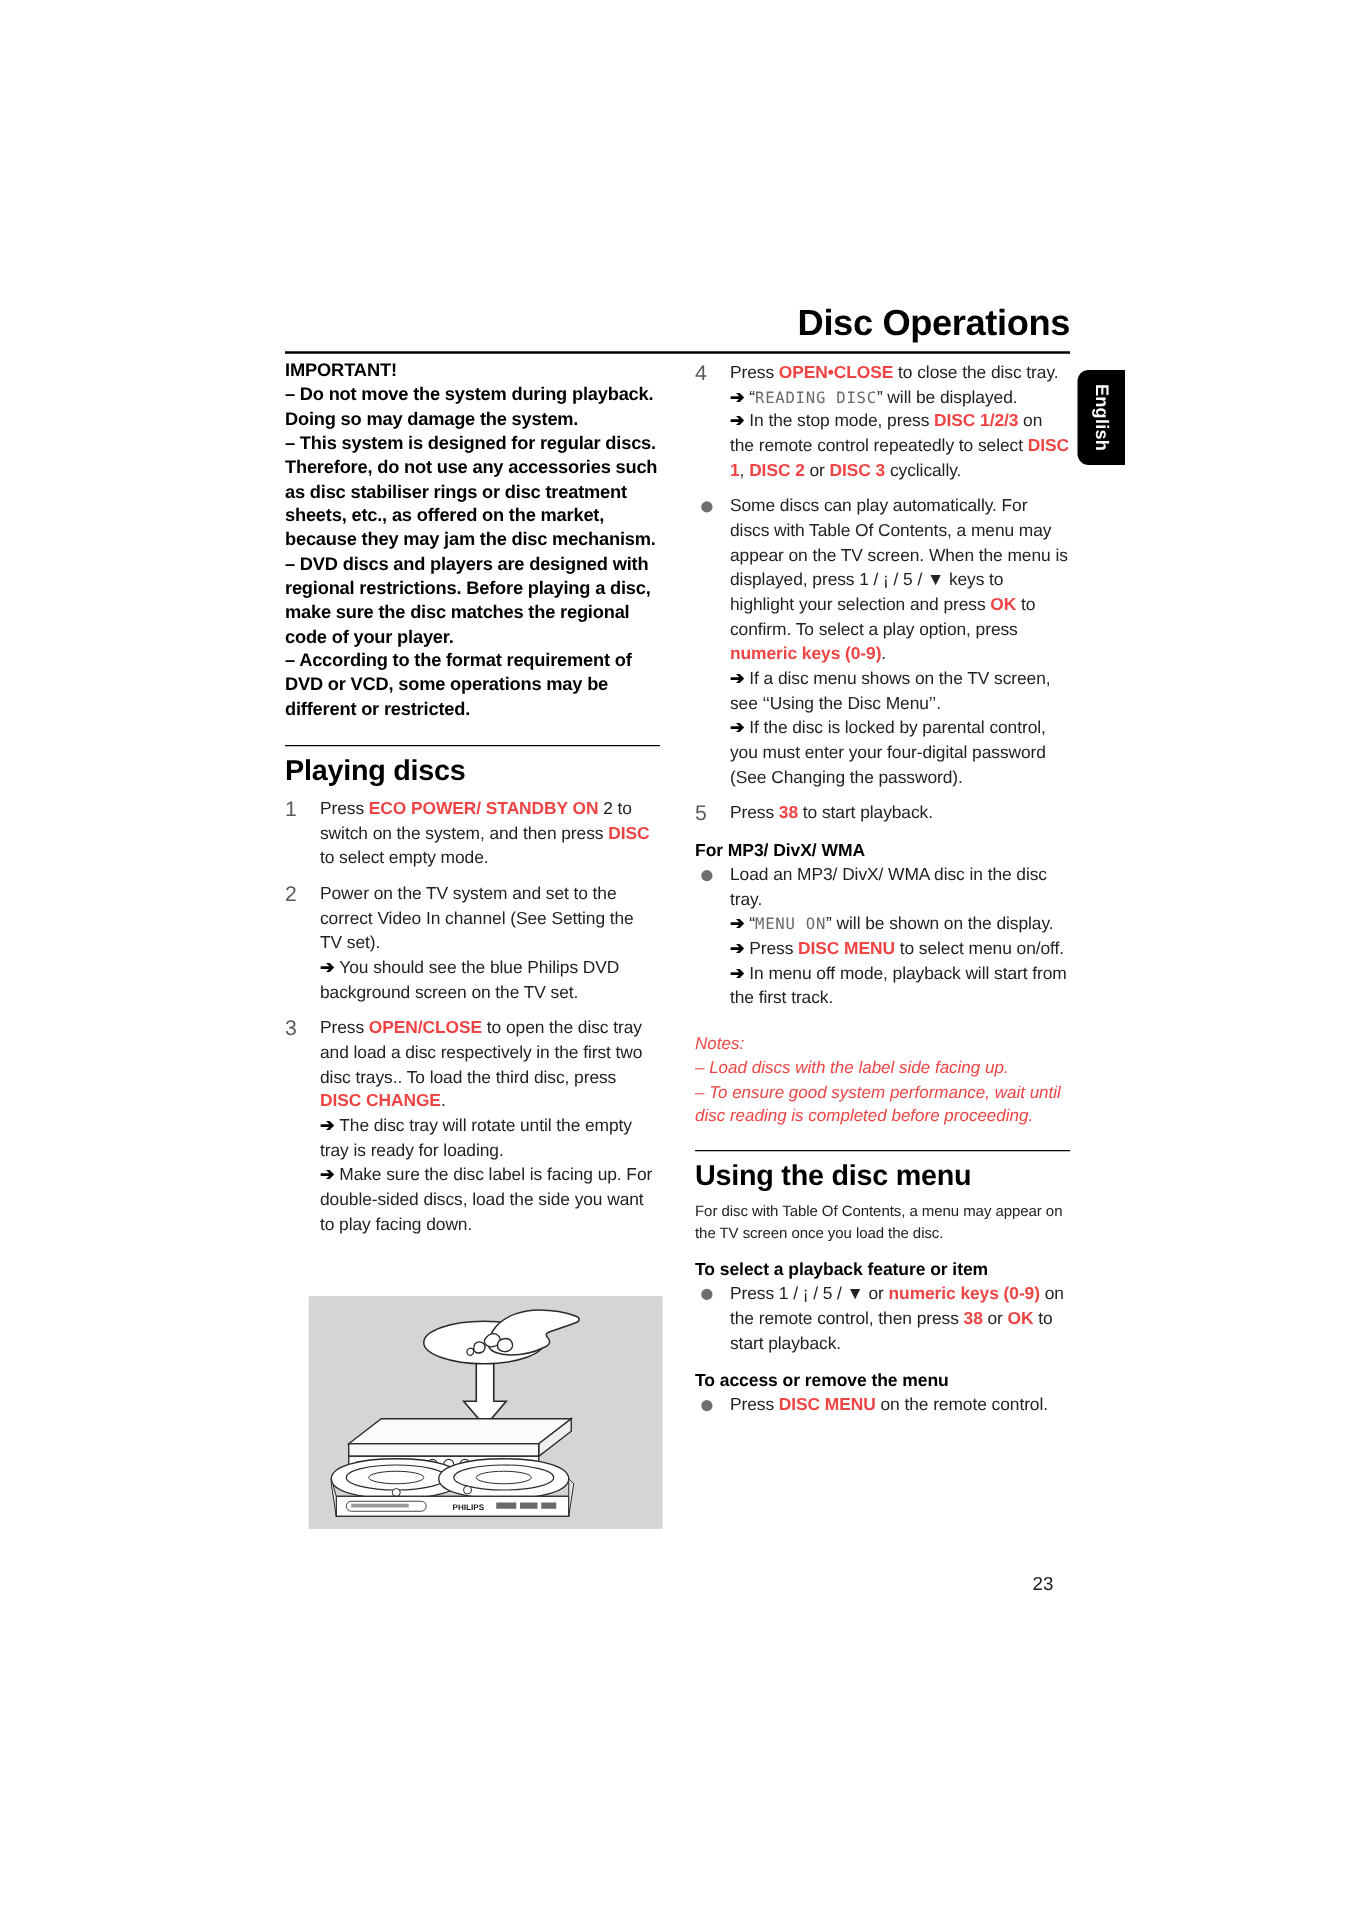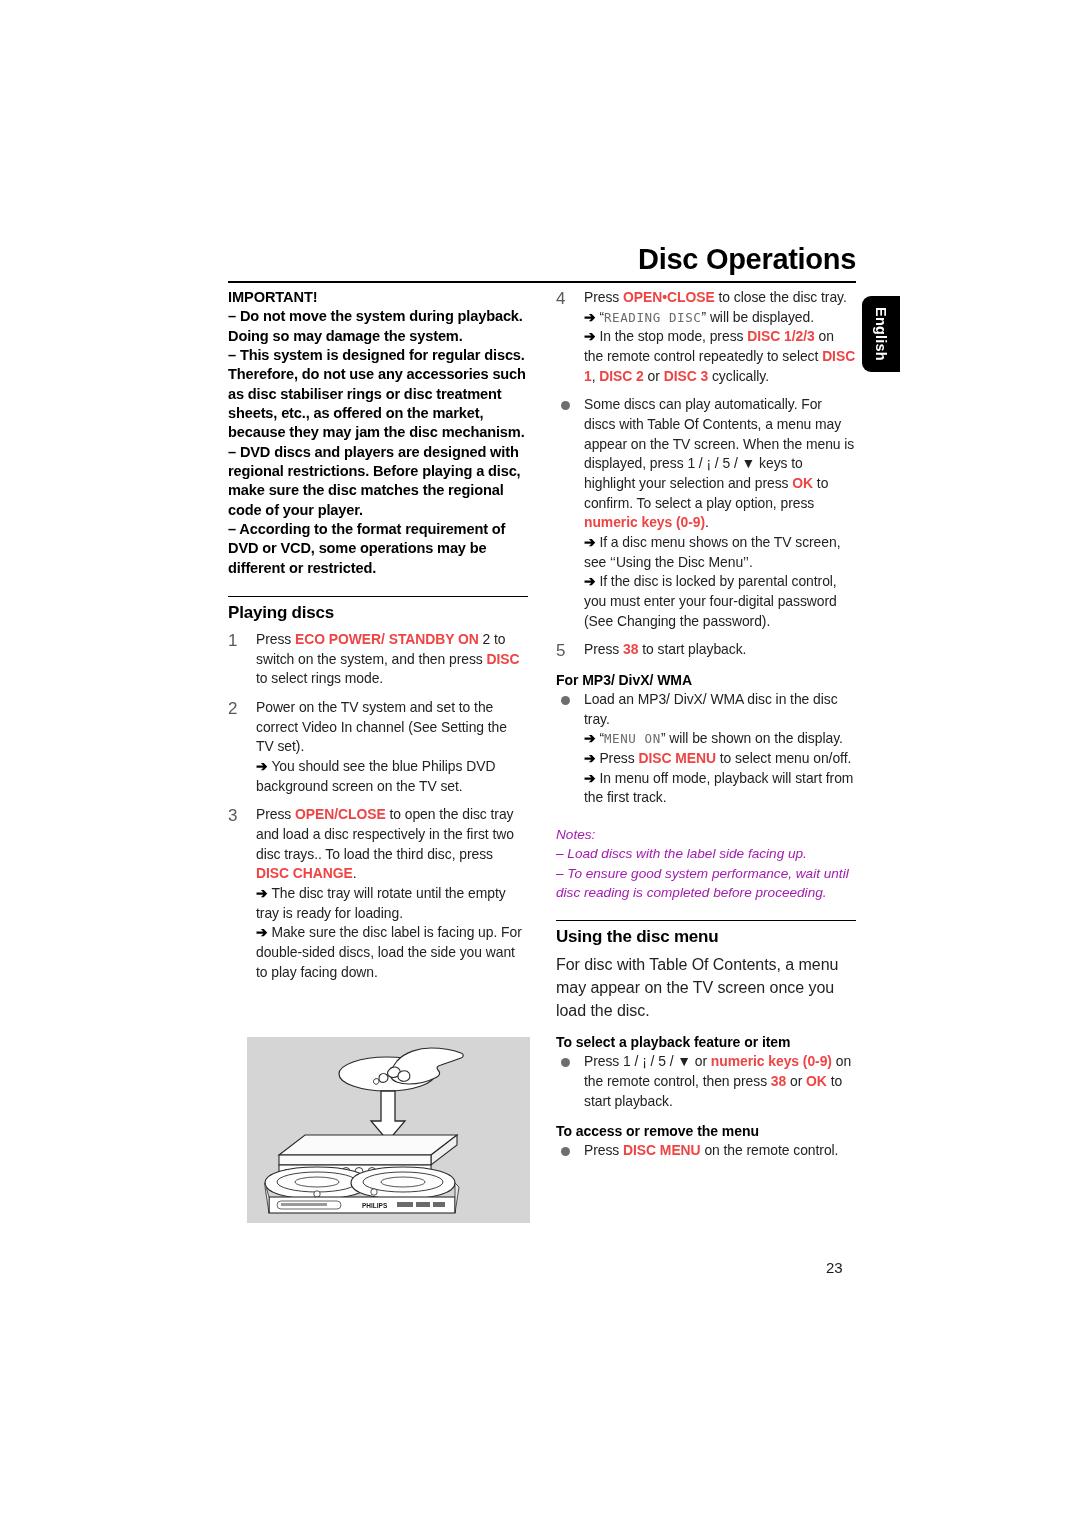--- a/index.html
+++ b/index.html
@@ -91,21 +91,21 @@
   }
   .imp-block .dash {
     font-weight: bold;
   }
 
   .sec-rule {
     border-top: 1.6px solid #000;
     margin: 18px 0 6px 0;
   }
   .sec-head {
-    font-size: 17px;
+    font-size: 23px;
     font-weight: bold;
     letter-spacing: -0.2px;
     margin-bottom: 7px;
   }
 
   .step {
     position: relative;
     padding-left: 28px;
     margin-bottom: 9px;
     font-size: 13.9px;
@@ -125,21 +125,21 @@
     position: absolute;
     left: 5px;
     top: 6px;
     width: 9px;
     height: 9px;
     border-radius: 50%;
     background: #6e6e6e;
   }
 
   .plain {
-    font-size: 16px;
+    font-size: 12px;
     line-height: 1.415;
     color: #222;
     letter-spacing: -0.05px;
   }
 
   b, .b { font-weight: bold; color: #ef4444; }
 
   .arrow {
     font-weight: bold;
     color: #000;
@@ -158,21 +158,21 @@
     color: #000;
     margin-top: 12px;
     margin-bottom: 2px;
     letter-spacing: -0.05px;
   }
 
   .notes {
     font-style: italic;
     font-size: 13.6px;
     line-height: 1.42;
-    color: #a21caf;
+    color: #ef4444;
     margin-top: 17px;
   }
   .notes .nhead { font-style: italic; }
 
   
   .illus {
     position: absolute;
     left: 247px;
     top: 1037px;
     width: 283px;
@@ -210,21 +210,21 @@
         <div><span class="dash">–  </span><span>Do not move the system during playback. Doing so may damage the system.</span></div>
         <div><span class="dash">–  </span><span>This system is designed for regular discs. Therefore, do not use any accessories such as disc stabiliser rings or disc treatment sheets, etc., as offered on the market, because they may jam the disc mechanism.</span></div>
         <div><span class="dash">–  </span><span>DVD discs and players are designed with regional restrictions. Before playing a disc, make sure the disc matches the regional code of your player.</span></div>
         <div><span class="dash">–  </span><span>According to the format requirement of DVD or VCD, some operations may be different or restricted.</span></div>
       </div>
 
     <div class="sec-rule"></div>
     <div class="sec-head">Playing discs</div>
 
     <div id="left-steps">
-        <div class="step"><span class="num">1</span><span><span>Press </span><b>ECO POWER/ STANDBY ON</b><span> 2</span><span>  to switch on the system, and then press </span><b>DISC</b><span> to select rings mode.</span></span></div>
+        <div class="step"><span class="num">1</span><span><span>Press </span><b>ECO POWER/ STANDBY ON</b><span> 2</span><span>  to switch on the system, and then press </span><b>DISC</b><span> to select empty mode.</span></span></div>
         <div class="step"><span class="num">2</span><span><span>Power on the TV system and set to the correct Video In channel (See Setting the TV set).</span></span><div><span class="arrow">➔ </span><span>You should see the blue Philips DVD background screen on the TV set.</span></div></div>
         <div class="step"><span class="num">3</span><span><span>Press </span><b>OPEN/CLOSE</b><span> to open the disc tray and load a disc respectively in the first two disc trays.. To load the third disc, press </span><b>DISC CHANGE</b><span>.</span></span><div><span class="arrow">➔ </span><span>The disc tray will rotate until the empty tray is ready for loading.</span></div><div><span class="arrow">➔ </span><span>Make sure the disc label is facing up. For double-sided discs, load the side you want to play facing down.</span></div></div>
       </div>
   </div>
 
   <div class="col col-right">
     <div id="right-step4">
         <div class="step"><span class="num">4</span><span><span>Press </span><b>OPEN•CLOSE</b><span> to close the disc tray.</span></span><div><span class="arrow">➔ </span><span>“</span><span class="lcd">READING DISC</span><span>” will be displayed.</span></div><div><span class="arrow">➔ </span><span>In the stop mode, press </span><b>DISC 1/2/3</b><span> on the remote control repeatedly to select </span><b>DISC 1</b><span>, </span><b>DISC 2</b><span> or </span><b>DISC 3</b><span> cyclically.</span></div></div>
       </div>
     <div id="right-autoplay">

